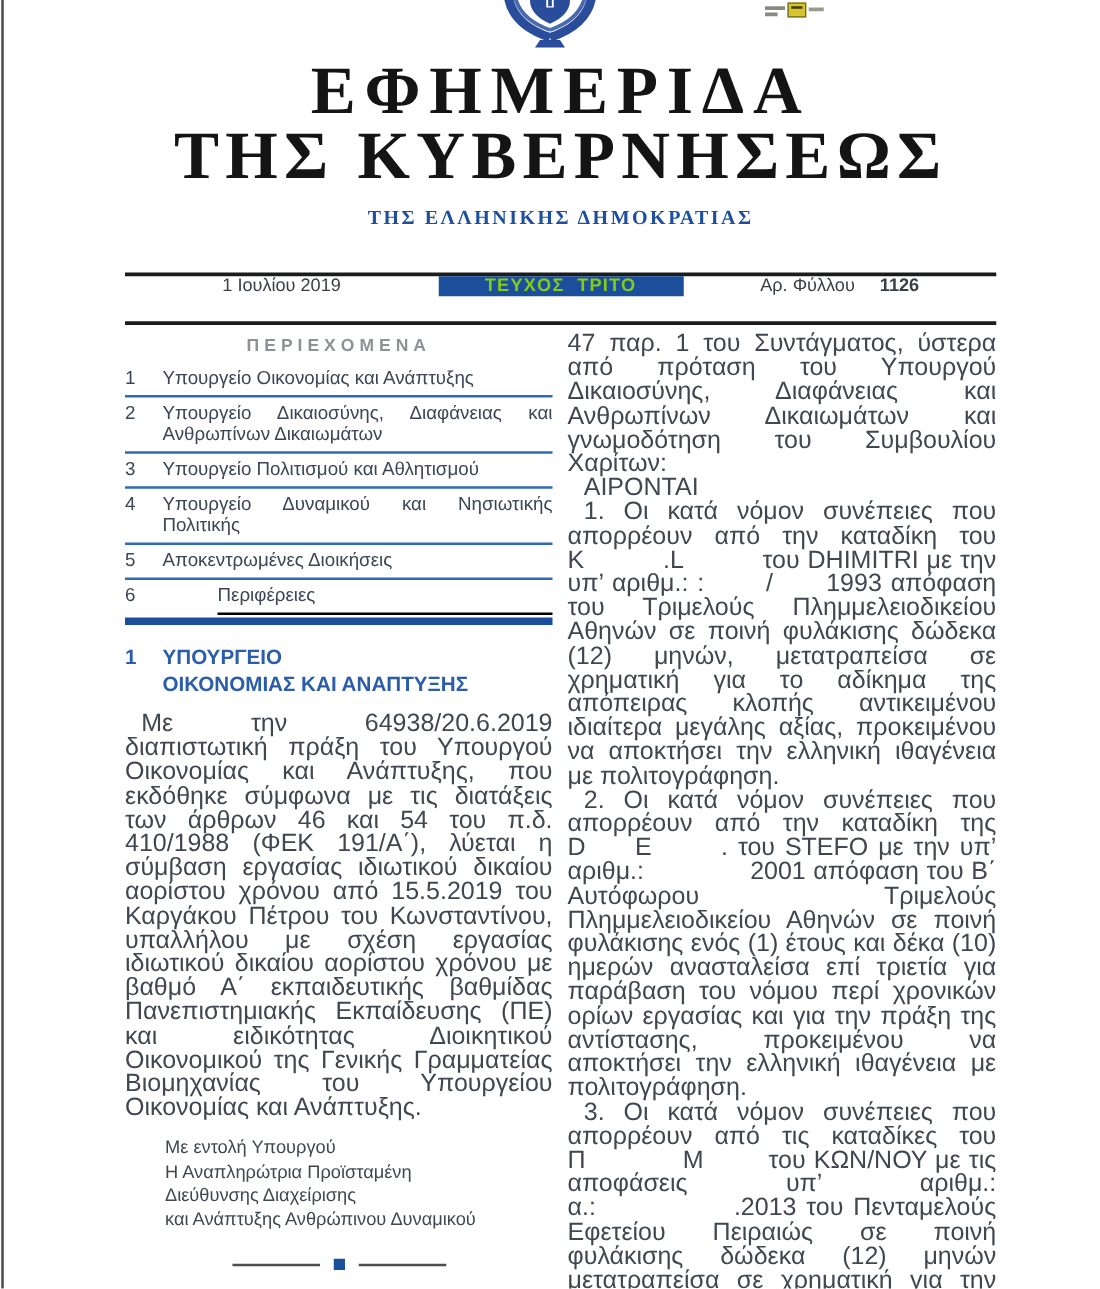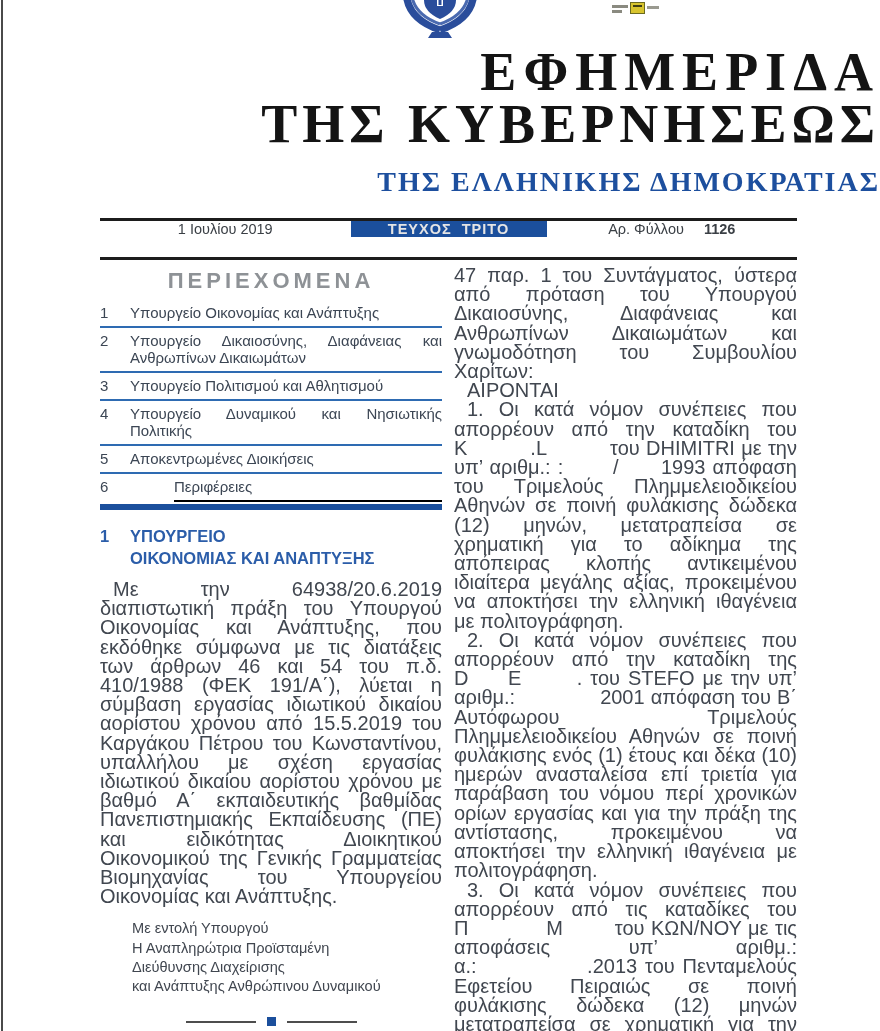--- a/index.html
+++ b/index.html
@@ -11,41 +11,41 @@
   
   .emblem-wrap{position:absolute;left:50%;transform:translateX(-50%);top:0;width:104px;height:46px;overflow:hidden;}
   .emblem-wrap svg{position:absolute;top:-30px;left:0;}
   .stamp{position:absolute;left:612px;top:2px;width:56px;height:24px;display:flex;align-items:flex-start;gap:2px;}
   .stamp .txtcol{display:flex;flex-direction:column;gap:2px;padding-top:3px;}
   .stamp .bar{width:16px;height:3px;background:#8a8a80;}
   .stamp .bar.short{width:10px;}
   .stamp .seal{width:15px;height:12px;background:#d8c42e;border:1px solid #6b6a20;box-sizing:border-box;}
   .stamp .seal i{display:block;width:9px;height:2px;background:#3f3e14;margin:2px auto 0;}
   .stamp .rbar{width:12px;height:3px;background:#9a9a90;margin-top:4px;}
-  .masthead{position:absolute;top:46px;left:17px;right:0;text-align:right;}
+  .masthead{position:absolute;top:46px;left:17px;right:0;text-align:center;}
   .m-title{font-family:"Liberation Serif","DejaVu Serif",serif;font-weight:bold;color:#141414;
            font-size:54px;line-height:52px;letter-spacing:5px;}
   .m-title.first{letter-spacing:7px;}
   .m-sub{margin-top:16px;font-family:"Liberation Serif","DejaVu Serif",serif;font-weight:bold;
-         font-size:28px;color:#1d4f9e;letter-spacing:2px;}
+         font-size:16px;color:#1d4f9e;letter-spacing:2px;}
   
   .issue-bar{position:absolute;left:100px;width:697px;top:218px;height:42px;box-sizing:border-box;
              border-top:3px solid #1c1c1c;border-bottom:3px solid #1c1c1c;display:flex;align-items:flex-start;
              font-size:14.5px;color:#3a3f45;}
   .issue-bar .cell{display:flex;align-items:center;justify-content:center;flex:1;}
-  .issue-bar .cell.center{flex:0 0 196px;background:#1b4f9c;color:#e5e5e5;font-weight:bold;letter-spacing:1px;}
+  .issue-bar .cell.center{flex:0 0 196px;background:#1b4f9c;color:#84cc16;font-weight:bold;letter-spacing:1px;}
   .issue-bar .num{font-weight:bold;margin-left:20px;}
   
   .columns{position:absolute;left:100px;top:266px;width:697px;display:flex;gap:12px;}
   .col-left{width:342px;}
   .col-right{width:343px;}
   p.body{margin:0;text-align:justify;font-size:20px;line-height:19.2px;color:#414750;}
   p.body.ind{text-indent:13px;}
   
-  .toc-title{text-align:center;color:#8e9296;font-weight:bold;font-size:22px;letter-spacing:4px;margin:2px 0 6px;}
+  .toc-title{text-align:center;color:#8e9296;font-weight:bold;font-size:14px;letter-spacing:4px;margin:2px 0 6px;}
   .toc-row{display:grid;grid-template-columns:30px 1fr;padding:4px 0 5px;border-bottom:2px solid #2e6bb2;
            font-size:15px;color:#3c4654;}
   .toc-row .toc-label{text-align:justify;text-align-last:left;}
   .toc-row.last{border-bottom:none;padding-bottom:0;}
   .toc-row.last .toc-label{border-bottom:2px solid #000000;padding-bottom:5px;margin-left:44px;}
   .toc-endbar{height:6px;background:#1b4f9c;margin-top:2px;}
   
   .sec-heading{display:grid;grid-template-columns:30px 1fr;color:#2b5da9;font-weight:bold;
                font-size:16.5px;line-height:21.5px;margin:16px 0 11px;}
   

